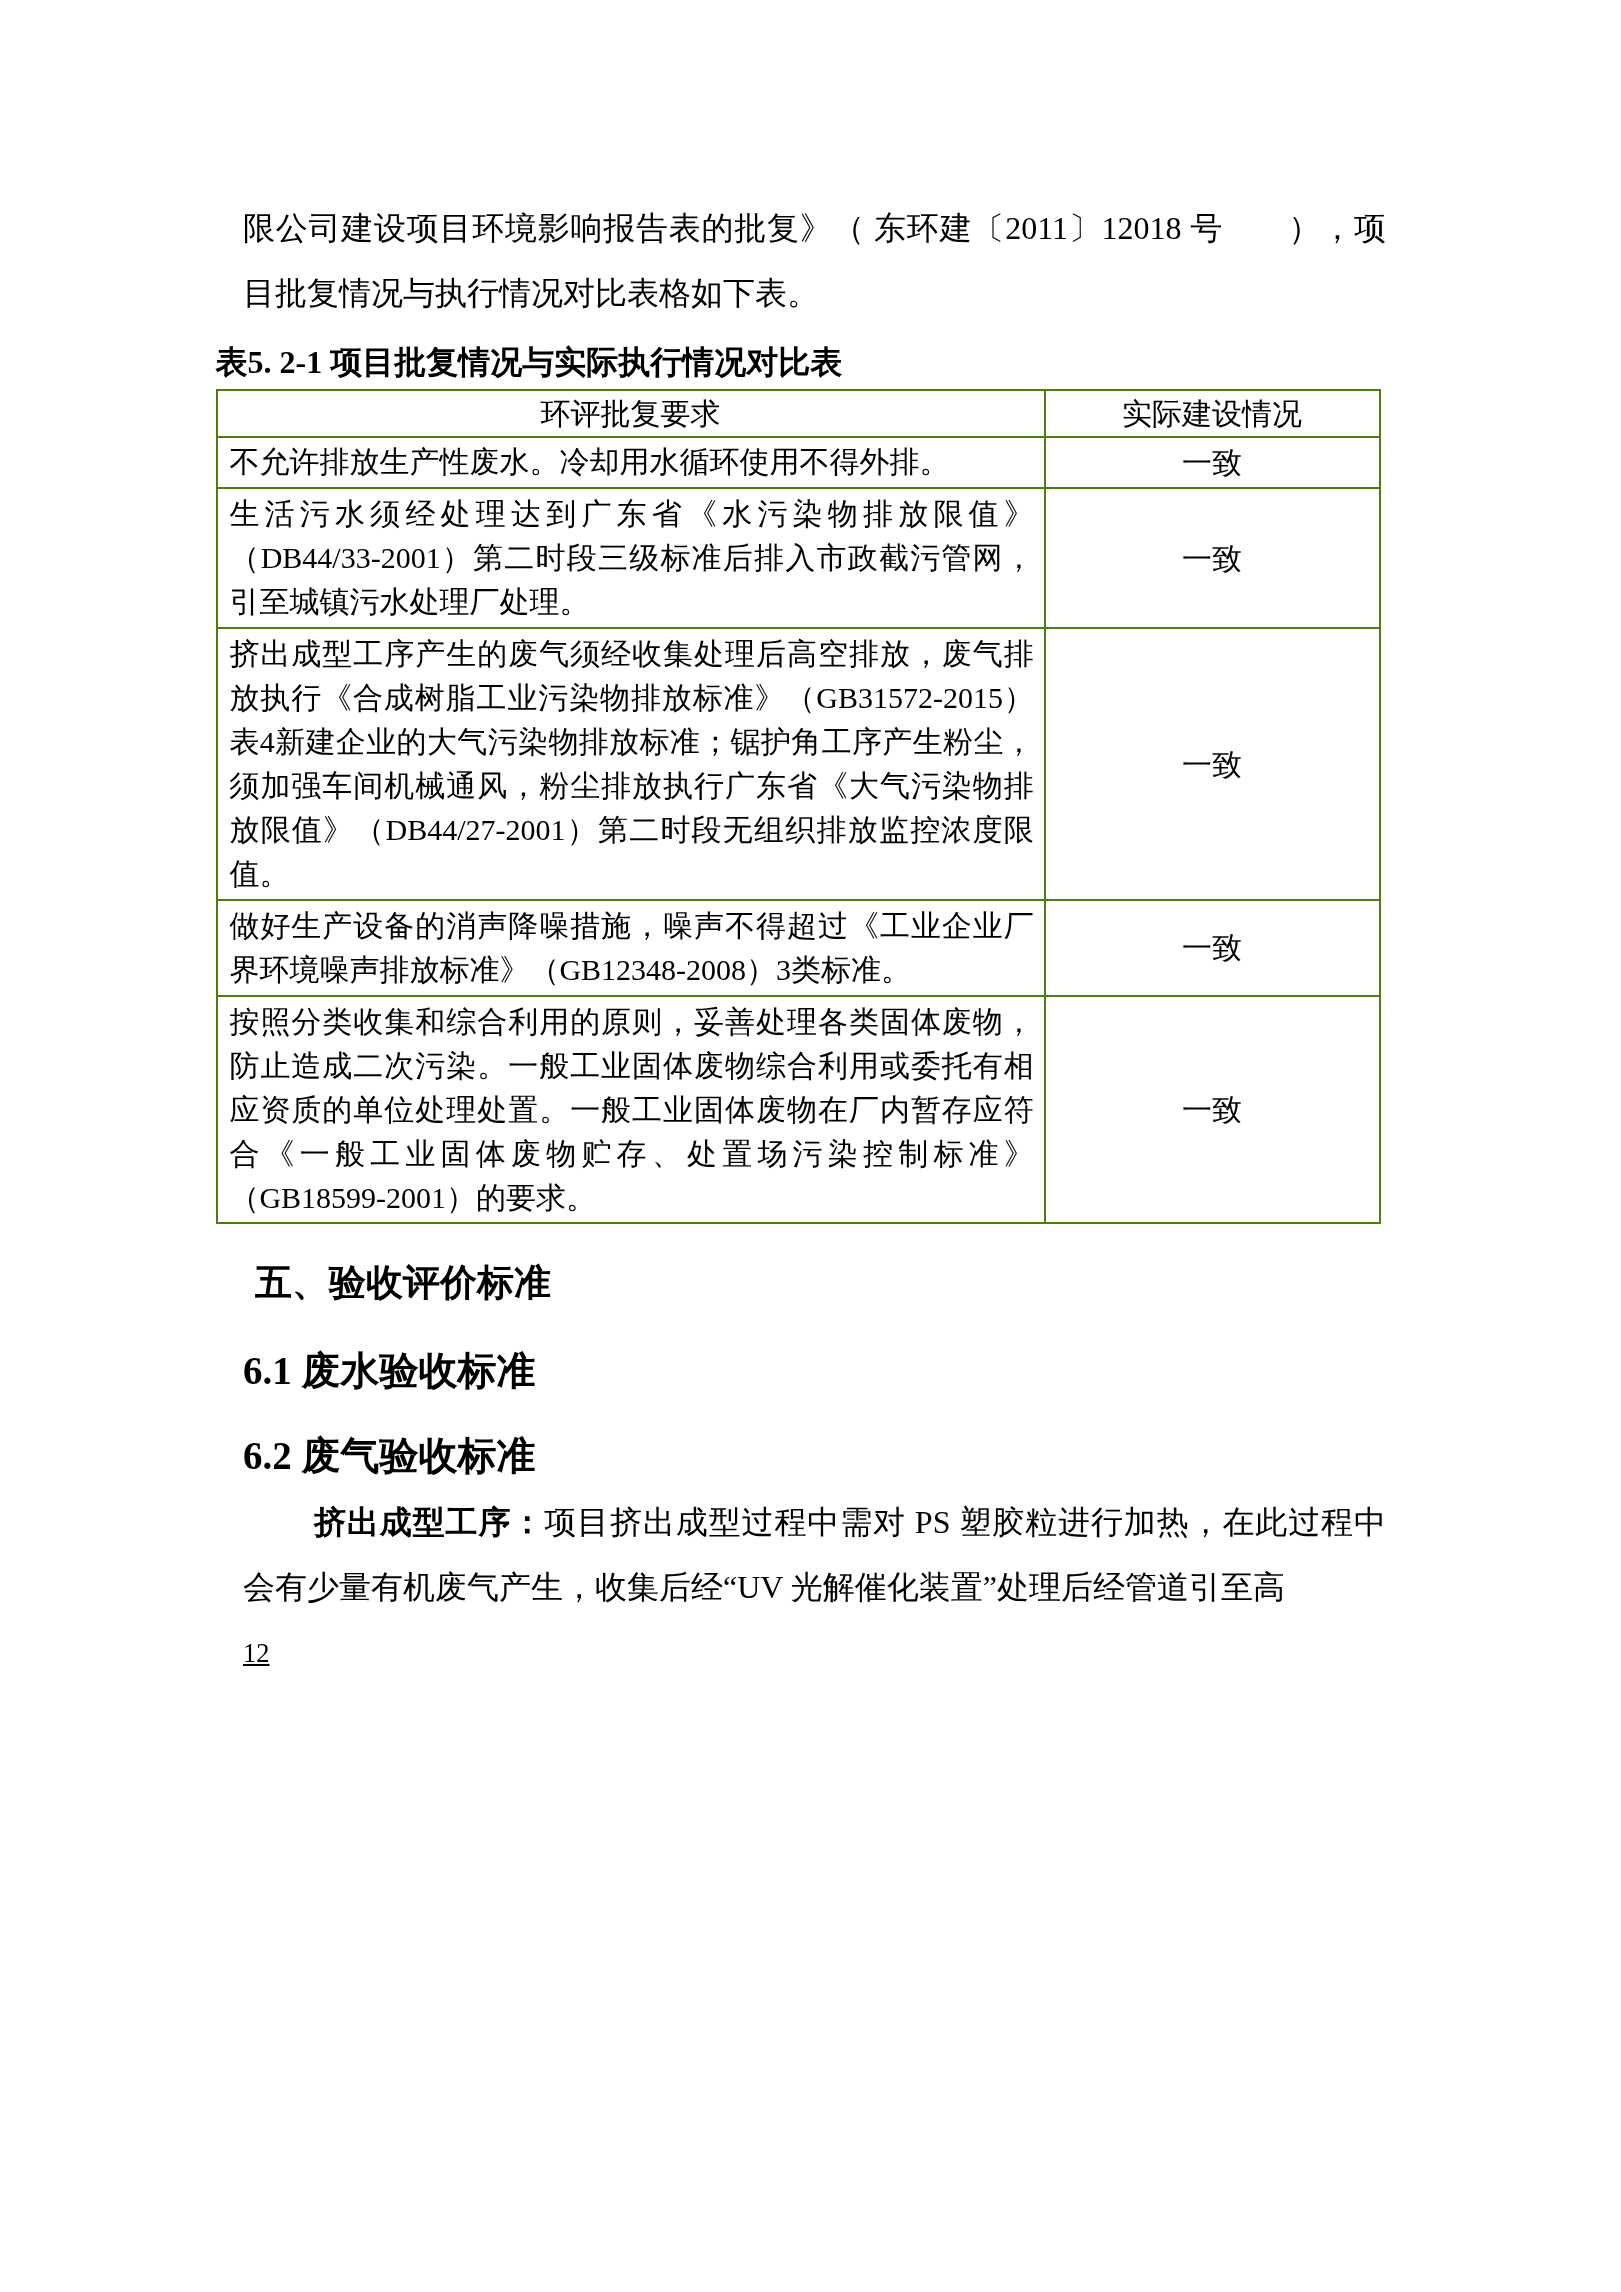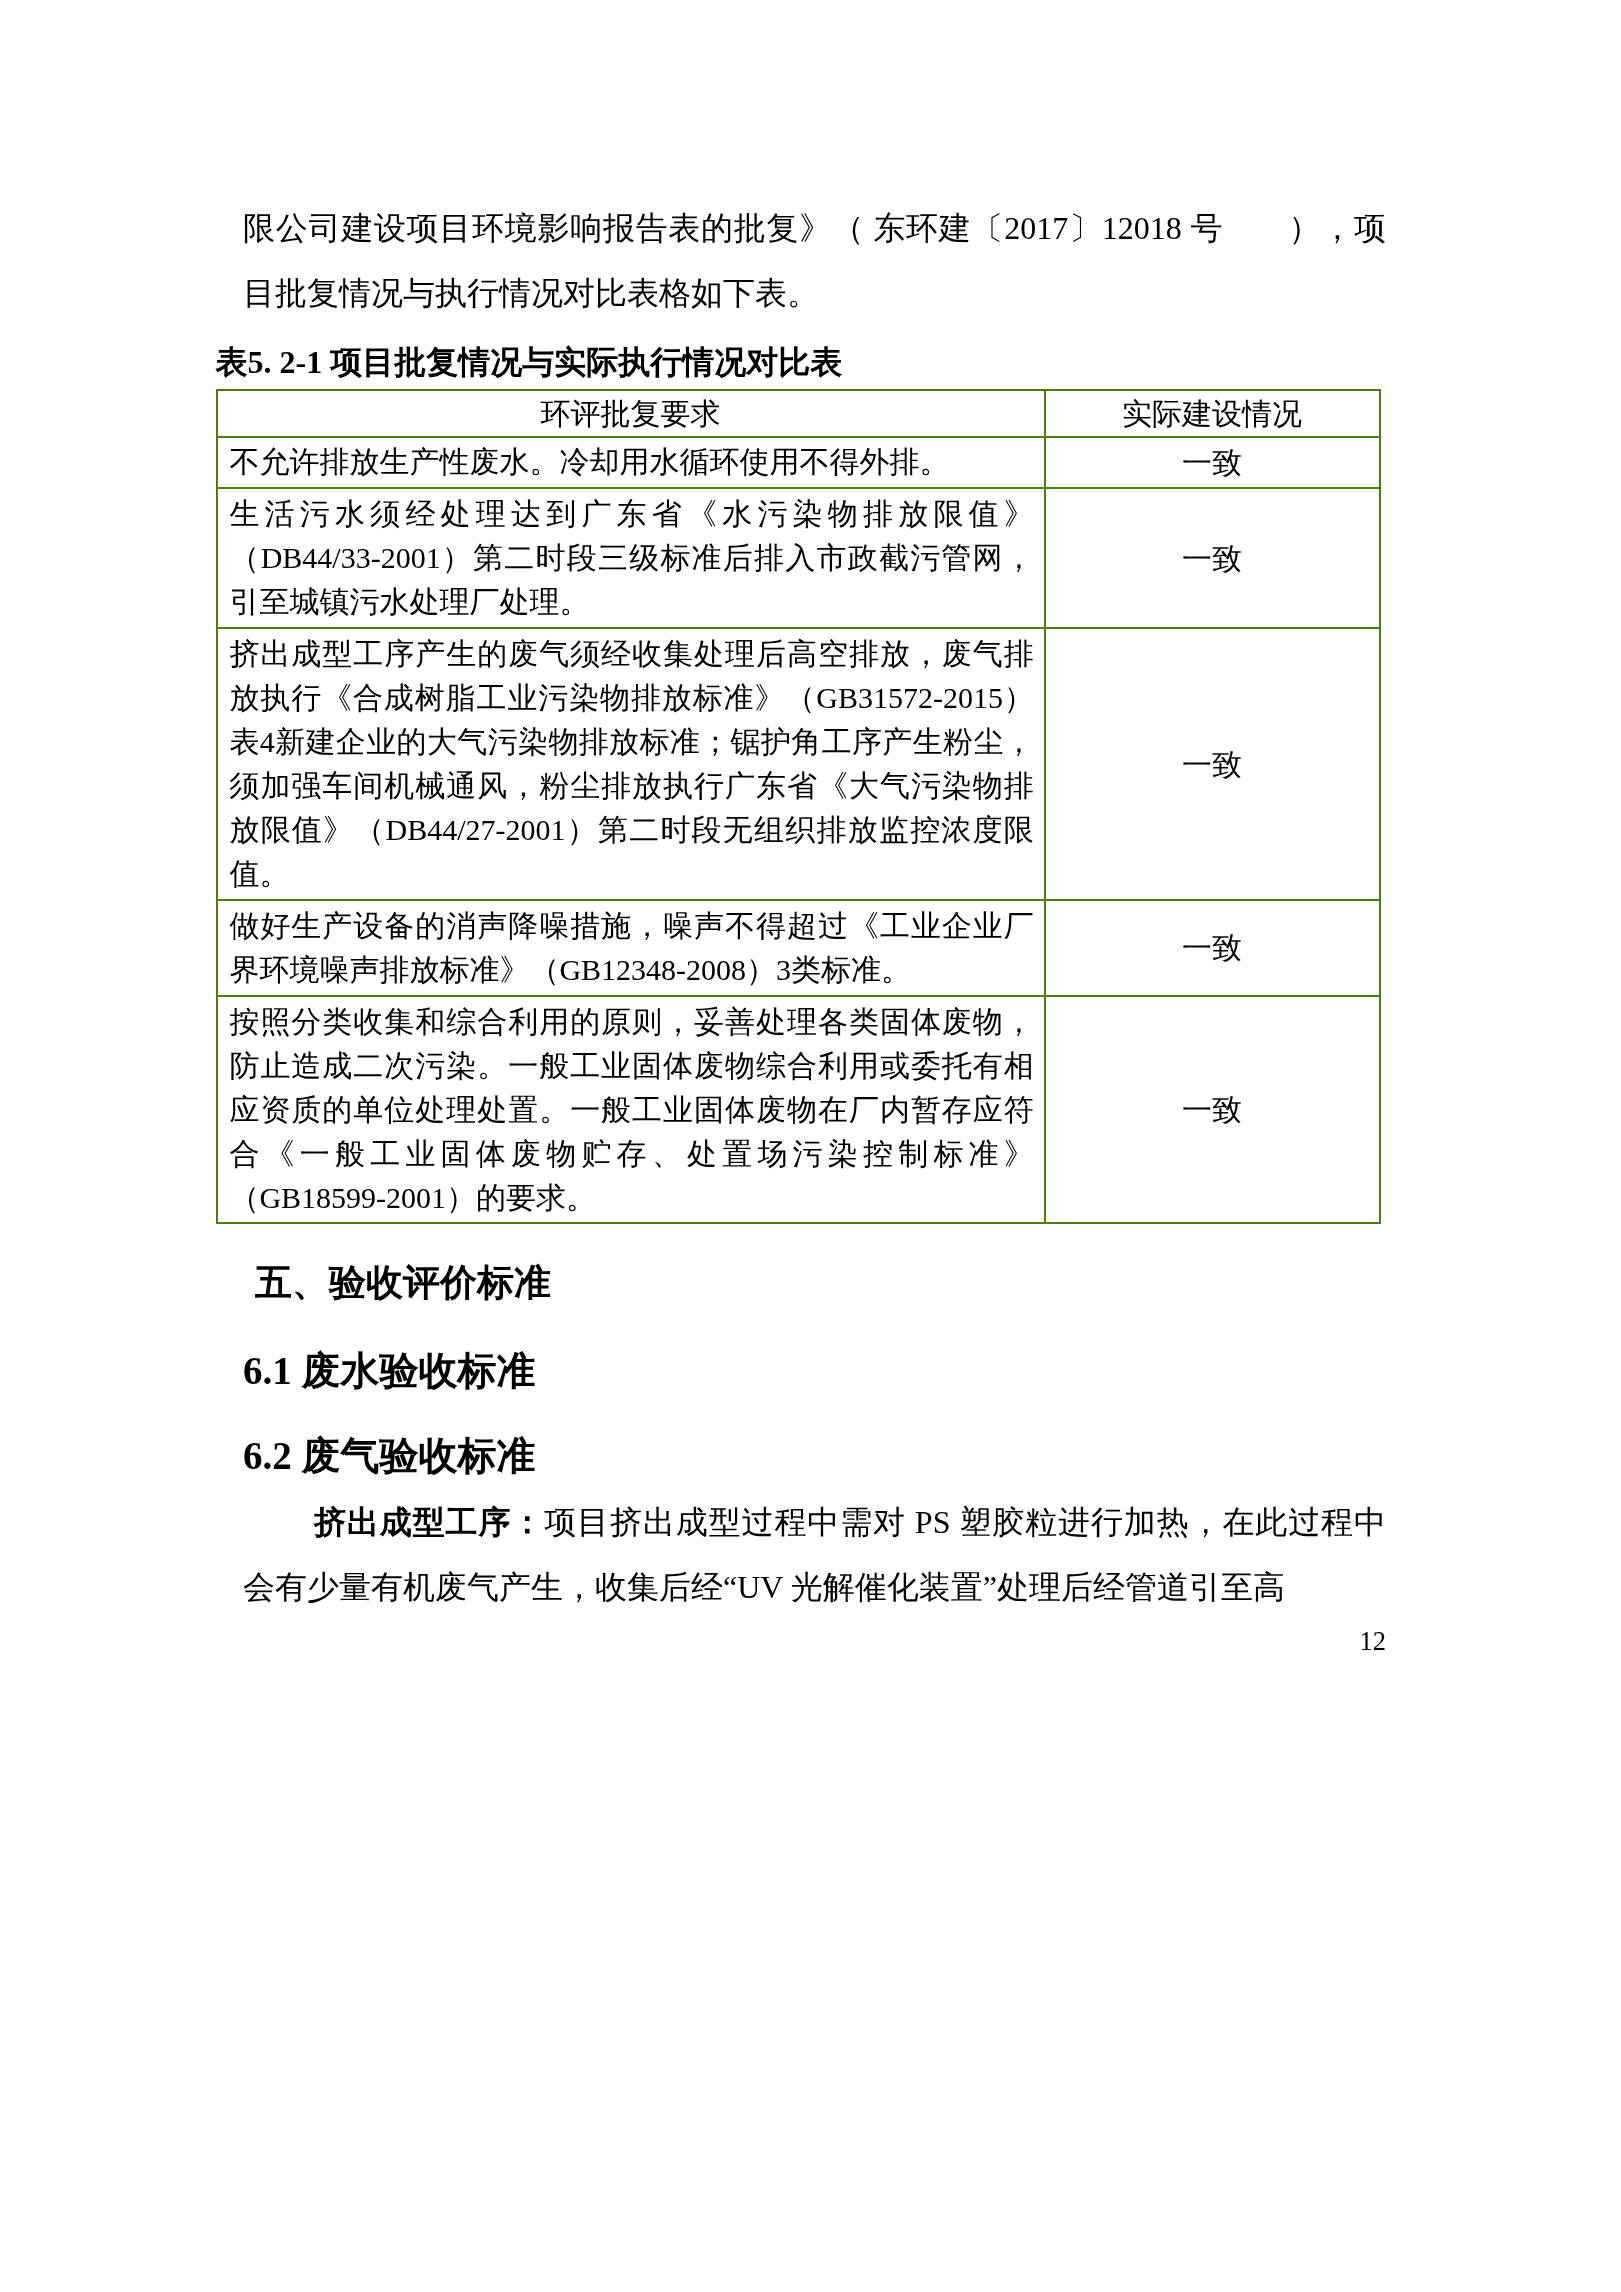--- a/index.html
+++ b/index.html
@@ -78,32 +78,33 @@
   }
   p.body-par {
     font-size: 32px;
     line-height: 65px;
     text-align: justify;
     text-indent: 71px;
     margin-top: 9.8px;
   }
   .lead-bold { font-weight: bold; }
   .page-number {
-    margin-top: 5px;
-    text-align: right;
+    margin-top: 17px;
+    text-align: left;
     font-size: 26.5px;
     line-height: 33px;
+    text-decoration: underline;
   }
 </style>
 </head>
 <body>
 
 <div class="page">
 
-  <p class="intro">限公司建设项目环境影响报告表的批复》（ 东环建〔2017〕12018 号　　），项目批复情况与执行情况对比表格如下表。</p>
+  <p class="intro">限公司建设项目环境影响报告表的批复》（ 东环建〔2011〕12018 号　　），项目批复情况与执行情况对比表格如下表。</p>
 
   <div class="table-caption">表5. 2-1 项目批复情况与实际执行情况对比表</div>
 
   <table class="approval">
     <colgroup>
       <col style="width:828px">
       <col style="width:335px">
     </colgroup>
     <thead>
       <tr>

